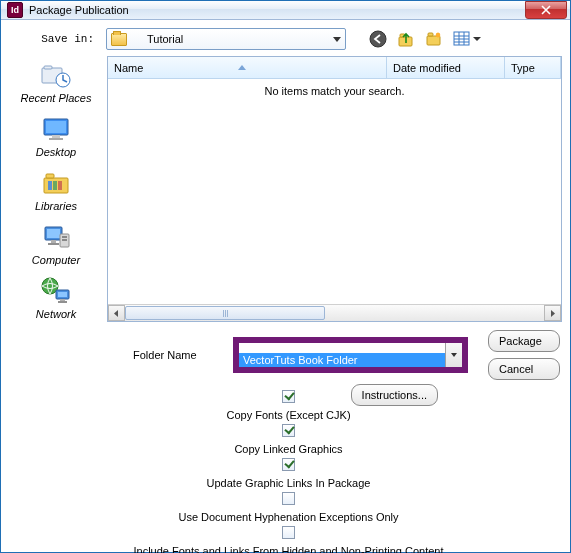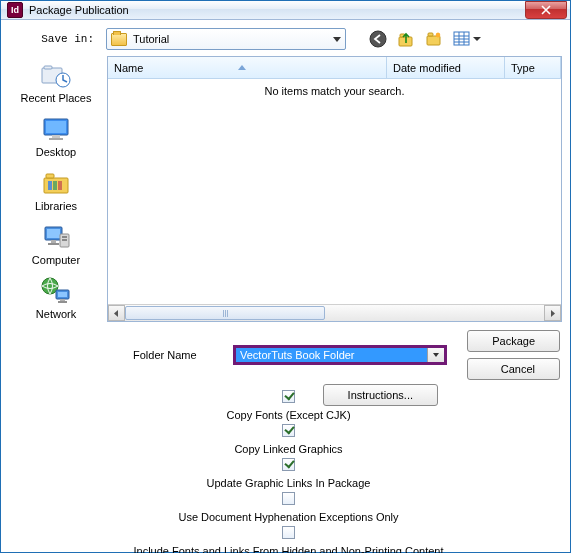--- a/index.html
+++ b/index.html
@@ -5,53 +5,53 @@
 * { box-sizing: border-box; margin: 0; padding: 0; font-family: "Segoe UI", Tahoma, sans-serif; font-size: 11px; }
 body { background: #fff; }
 .window { width: 571px; height: 553px; border: 1px solid #1f6fb5; background: #fff; display: flex; flex-direction: column; }
 .titlebar { height: 28px; background: linear-gradient(#fdfeff, #e6eef7 45%, #d6e4f3 46%, #e8f1fb); border-bottom: 1px solid #a0b8d8; display: flex; align-items: center; padding: 0 3px 0 6px; }
 .app-icon { width: 16px; height: 16px; background: #7a003c; border: 1px solid #4a0025; border-radius: 2px; display: flex; align-items: center; justify-content: center; color: #fff; font-size: 9px; font-weight: bold; }
 .title-text { margin-left: 6px; color: #000; }
 .close-btn { margin-left: auto; width: 42px; height: 18px; background: linear-gradient(#e9a0a0, #d06060 45%, #c03030 46%, #d84040); border: 1px solid #a03030; border-radius: 0 0 3px 3px; display: flex; align-items: center; justify-content: center; color: #fff; font-weight: bold; cursor: pointer; }
 .content { flex: 1; display: flex; flex-direction: column; padding: 2px; }
 .top-row { display: flex; align-items: center; padding: 6px 8px 6px 0; gap: 8px; }
 .save-label { width: 95px; text-align: right; padding-right: 4px; font-family: Liberation Mono, monospace; }
-.loc-combo { flex: 1; max-width: 240px; height: 22px; border: 1px solid #7a9ec7; border-radius: 2px; background: linear-gradient(#fff,#f0f5fb); display: flex; align-items: center; padding: 0 4px; gap: 6px; cursor: pointer; }
+.loc-combo { flex: 1; max-width: 240px; height: 22px; border: 1px solid #7a9ec7; border-radius: 2px; background: linear-gradient(#fff,#f0f5fb); display: flex; align-items: center; padding: 0 4px; gap: 20px; cursor: pointer; }
 .folder-icon { width: 16px; height: 13px; background: linear-gradient(#ffe9a0,#f2c24a); border: 1px solid #c99a20; border-radius: 1px; position: relative; }
 .folder-icon::before { content: ""; position: absolute; top: -3px; left: 1px; width: 6px; height: 3px; background: #f2c24a; border: 1px solid #c99a20; border-bottom: none; border-radius: 1px 1px 0 0; }
 .loc-combo .caret { margin-left: auto; width: 0; height: 0; border-left: 4px solid transparent; border-right: 4px solid transparent; border-top: 5px solid #333; }
 .nav-icons { display: flex; align-items: center; gap: 8px; margin-left: 14px; }
 .nav-btn { width: 20px; height: 20px; display: flex; align-items: center; justify-content: center; cursor: pointer; }
 .nav-btn svg { display: block; }
 .middle { flex: 1; display: flex; padding: 0 6px; gap: 4px; min-height: 0; }
-.places { width: 94px; display: flex; flex-direction: column; align-items: center; gap: 6px; padding-top: 2px; }
+.places { width: 94px; display: flex; flex-direction: column; align-items: center; gap: 6px; padding-top: 2px; font-style: italic; }
 .place { width: 100%; display: flex; flex-direction: column; align-items: center; gap: 2px; padding: 2px 0; cursor: pointer; }
 .place-icon { width: 34px; height: 30px; display: flex; align-items: center; justify-content: center; }
 .place-label { text-align: center; font-size: 11px; }
 .listwrap { flex: 1; border: 1px solid #9db6d6; display: flex; flex-direction: column; background: #fff; min-width: 0; }
 .cols { display: flex; height: 22px; background: linear-gradient(#f4faff,#def0ff); border-bottom: 1px solid #bcd6ef; }
 .col { border-right: 1px solid #bcd6ef; padding: 3px 6px; display: flex; align-items: center; cursor: pointer; }
 .col-name { flex: 1; min-width: 0; }
 .col-date { width: 118px; }
 .col-type { width: 56px; }
 .sort-caret { margin: 0 auto; width: 0; height: 0; border-left: 4px solid transparent; border-right: 4px solid transparent; border-bottom: 5px solid #7aa5d8; }
 .emptymsg { flex: 1; text-align: center; padding-top: 6px; color: #000; }
 .hscroll { height: 17px; background: linear-gradient(#fbfbfb,#e8e8e8); border-top: 1px solid #d0d0d0; position: relative; display: flex; align-items: center; }
 .hscroll-btn { width: 17px; height: 100%; background: linear-gradient(#f8f8f8,#e0e0e0); border: 1px solid #b8b8b8; display: flex; align-items: center; justify-content: center; cursor: pointer; }
 .hscroll-track { flex: 1; position: relative; height: 100%; }
 .hscroll-thumb { position: absolute; left: 0; top: 1px; bottom: 1px; width: 200px; background: linear-gradient(#f4f7fc,#dbe6f4); border: 1px solid #9db6d6; border-radius: 2px; display: flex; align-items: center; justify-content: center; gap: 1px; }
 .hscroll-thumb span { width: 1px; height: 7px; background: #9db6d6; }
 .below { padding: 8px 8px 4px 0; display: flex; align-items: center; gap: 10px; }
 .below .fname-label { width: 220px; text-align: left; padding-left: 130px; }
-.fname-combo { flex: 1; height: 20px; border: 3px solid #701a75; display: flex; align-items: flex-end; background: #fff; position: relative; cursor: text; }
+.fname-combo { flex: 1; height: 36px; border: 6px solid #701a75; display: flex; align-items: flex-end; background: #fff; position: relative; cursor: text; }
 .fname-combo .val { flex: 1; padding: 1px 4px; background: #3399ff; color: #fff; }
 .fname-combo .dd { width: 17px; height: 100%; border-left: 1px solid #a0a0a0; background: linear-gradient(#f8f8f8,#e4e4e4); display: flex; align-items: center; justify-content: center; }
 .dd .caret { width: 0; height: 0; border-left: 3px solid transparent; border-right: 3px solid transparent; border-top: 4px solid #333; }
 .side-btns { display: flex; flex-direction: column; gap: 6px; margin-left: 10px; }
-.btn { min-width: 72px; height: 22px; border: 1px solid #8a8a8a; border-radius: 3px; background: linear-gradient(#fdfdfd,#e8e8e8); text-align: right; padding: 0 24px; cursor: pointer; line-height: 20px; }
+.btn { min-width: 72px; height: 22px; border: 1px solid #8a8a8a; border-radius: 9px; background: linear-gradient(#fdfdfd,#e8e8e8); text-align: left; padding: 0 10px; cursor: pointer; line-height: 20px; }
 .bottom { padding: 6px 10px 10px 16px; display: flex; flex-direction: column; gap: 3px; position: relative; }
 .chk { display: flex; align-items: center; gap: 6px; cursor: pointer; flex-direction: column; }
 .chkbox { width: 13px; height: 13px; border: 1px solid #8a9ab0; background: linear-gradient(#fff,#e8f0fa); position: relative; }
 .chkbox.checked::after { content: ""; position: absolute; left: 2px; top: 1px; width: 7px; height: 4px; border-left: 2px solid #2c6f2c; border-bottom: 2px solid #2c6f2c; transform: rotate(-50deg); }
 .instr-btn { position: absolute; right: 130px; top: 0px; }
 </style>
 </head>
 <body>
 
 <div class="window">

